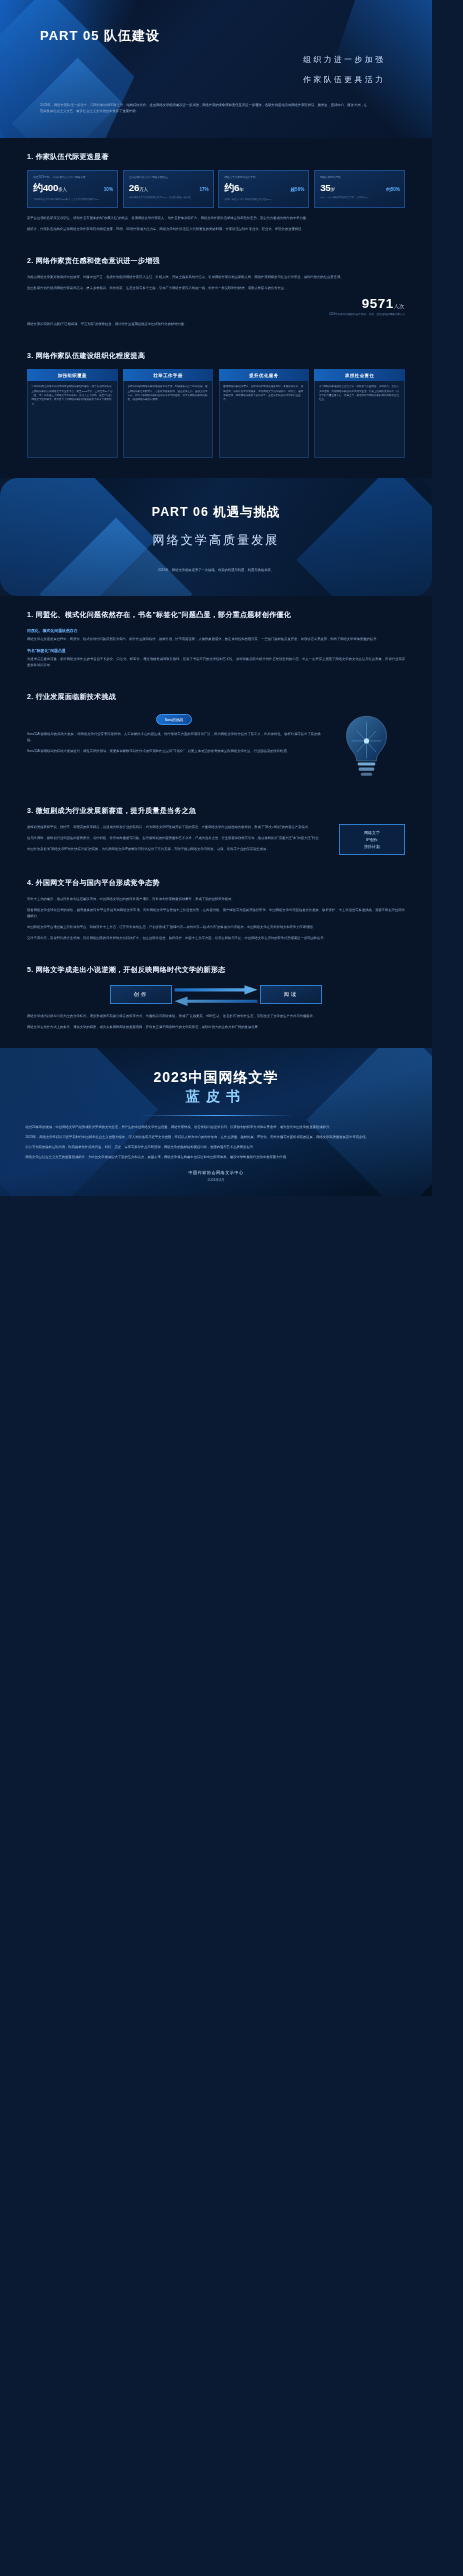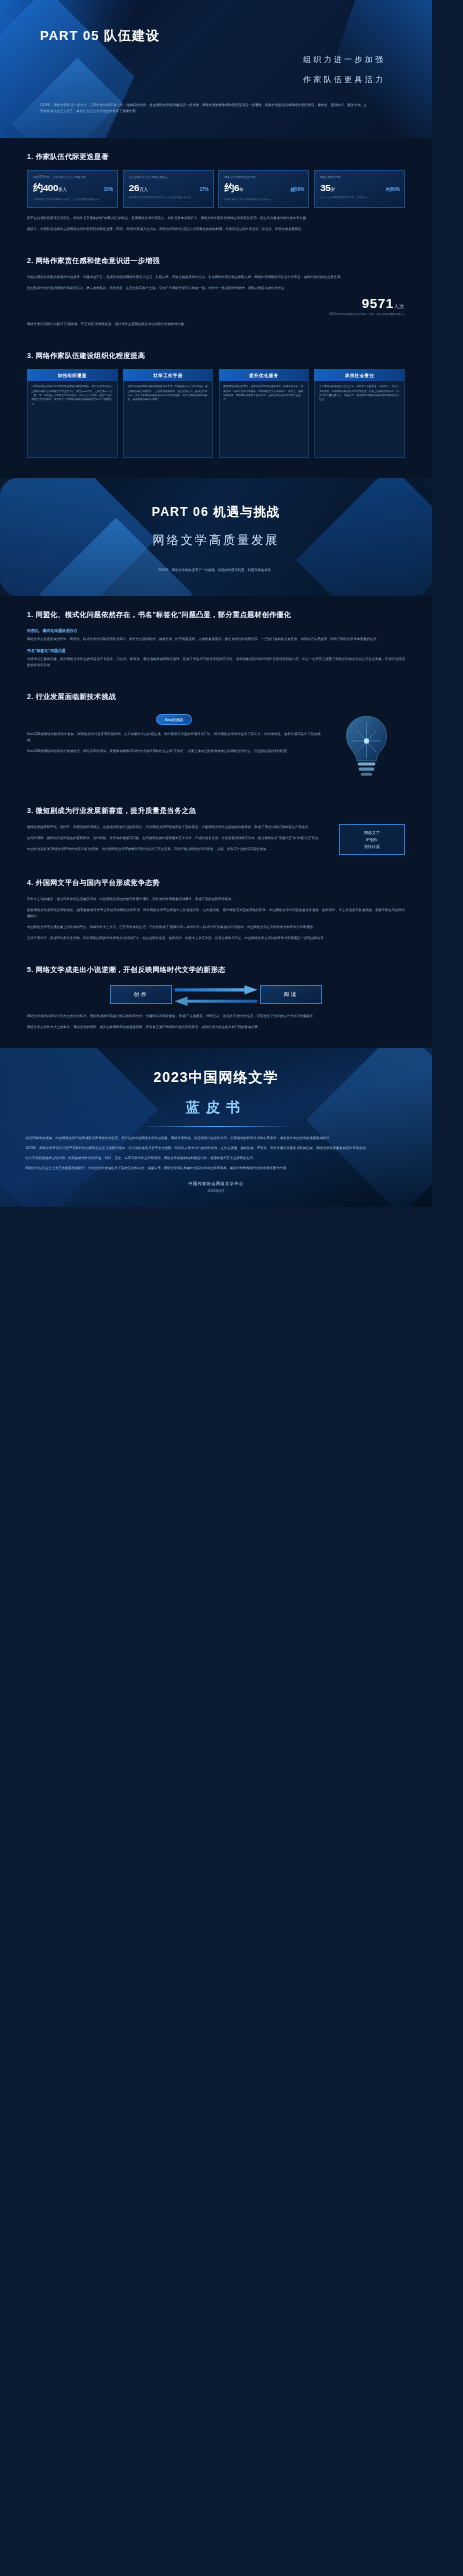--- a/index.html
+++ b/index.html
@@ -153,21 +153,21 @@
     position: relative; overflow: hidden; text-align:center;
     background: linear-gradient(165deg,#061529 0%, #0b2b57 50%, #03101f 100%);
     padding: 21.6px 0 13.4px 0;
   }
   .cover .cd1 { position:absolute; left:-41px; top:-20.6px; width:165px; height:165px;
     background:linear-gradient(135deg,#1f7ae0,#0b2a5c); transform:rotate(45deg); opacity:.35;}
   .cover .cd2 { position:absolute; right:-36px; top:5.2px; width:134px; height:134px;
     background:linear-gradient(135deg,#3aa0ff,#0a2550); transform:rotate(45deg); opacity:.3;}
   .cover-inner { position:relative; z-index:3; }
   .cover-t1 { font-size: 14px; font-weight:700; color:#fff; letter-spacing:1px; }
-  .cover-t2 { font-size: 14px; font-weight:700; color:#8fd0ff; letter-spacing:6.2px; margin-top: 12px; }
+  .cover-t2 { font-size: 14px; font-weight:700; color:#8fd0ff; letter-spacing:6.2px; margin-top: 1px; }
   .cover-rule { width:155px;height:1px;margin:8.2px auto 8.2px auto;
     background:linear-gradient(90deg,rgba(80,170,255,0),#50aaff,rgba(80,170,255,0));}
   .cover-body { width: 381px; margin: 0 auto; text-align: justify; }
   .cover-body p { font-size: 3.3px; line-height: 2; color:#a9c3e2; margin-bottom: 3.6px; }
   .cover-foot { margin-top: 9.3px; font-size: 4.1px; color:#cfe2ff; letter-spacing:0.5px; }
   .cover-foot2 { margin-top: 3.1px; font-size: 3.6px; color:#89a9cc; }
 
   .clearfix:after { content:""; display:block; clear:both; }
   .spacer { height: 7.2px; }
 </style>

